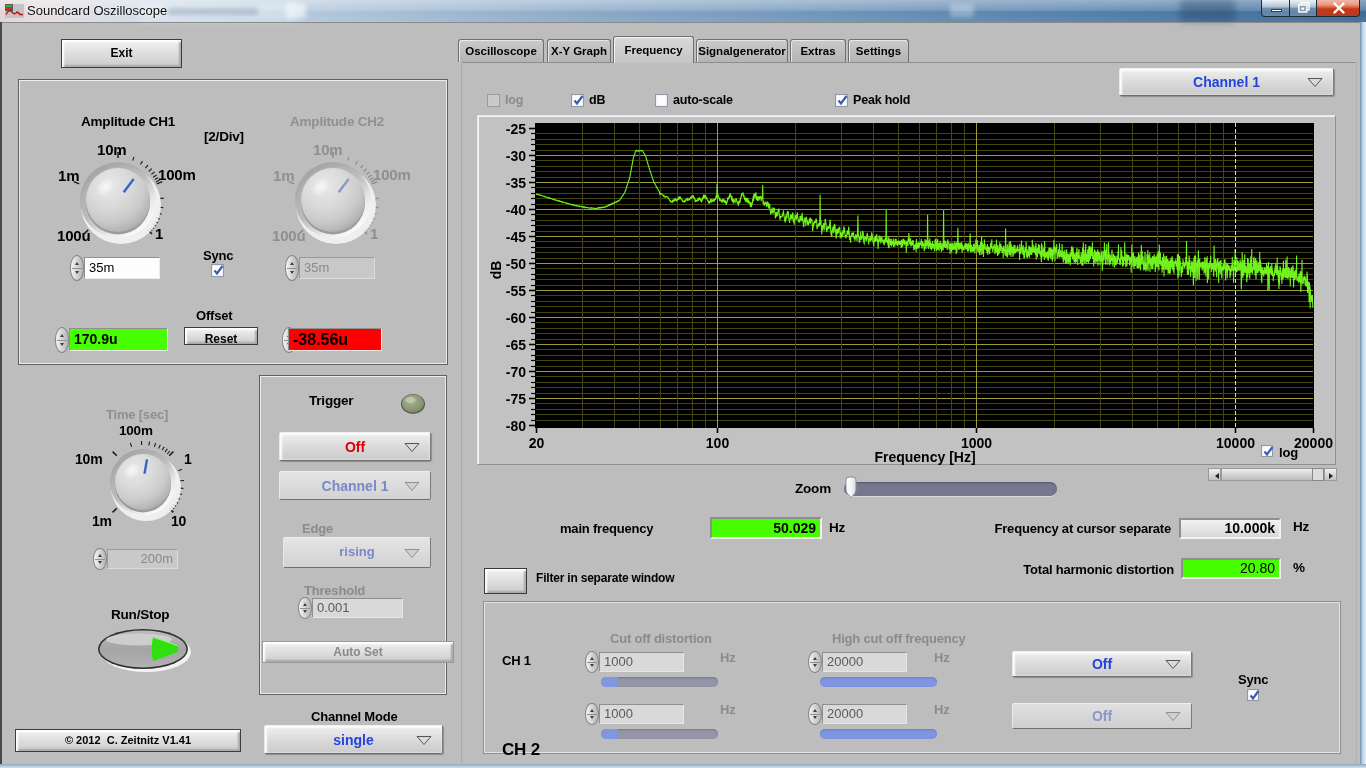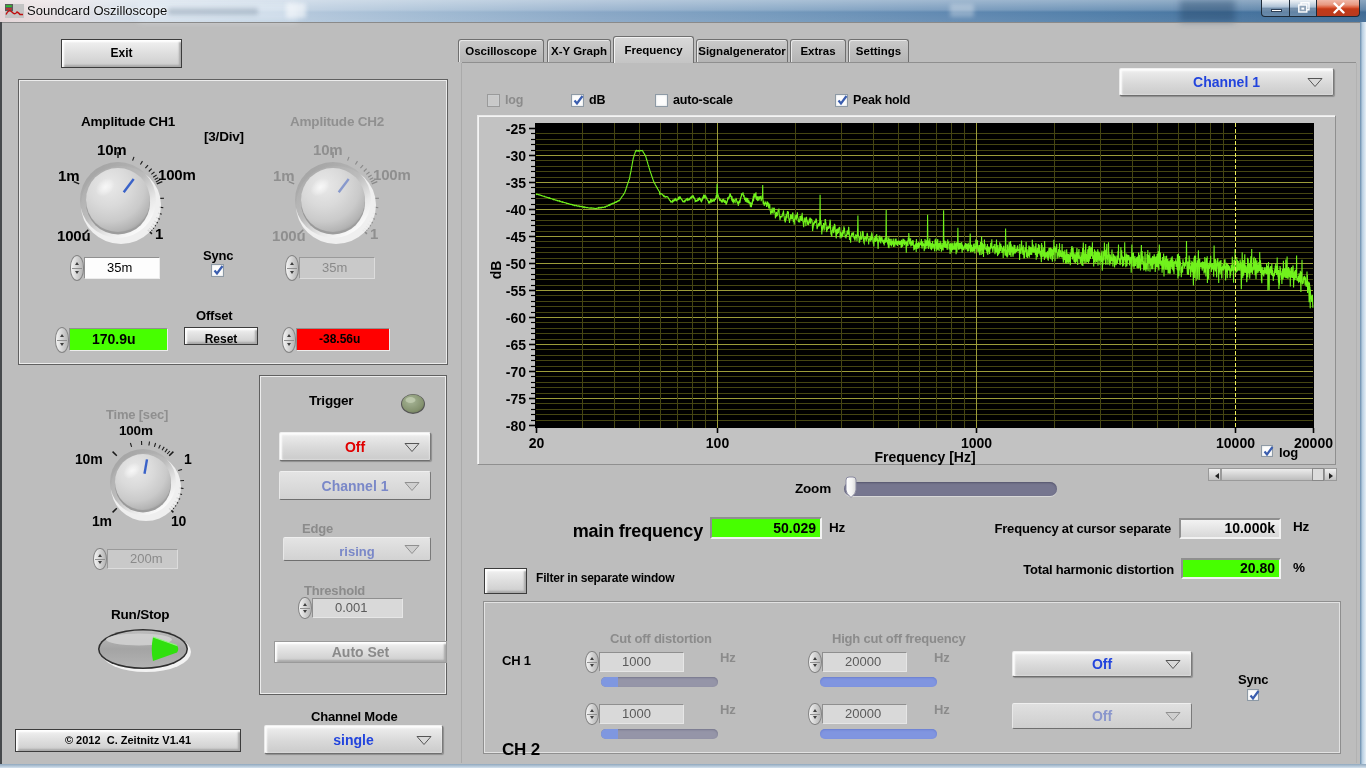--- a/index.html
+++ b/index.html
@@ -10,21 +10,21 @@
  background:linear-gradient(#f2f2f2,#e0e0e0 45%,#cccccc);
  box-shadow:inset 2px 2px 2px #ffffff, inset -2px -2px 2px #a8a8a8;
  text-align:center;color:#000}
 .dd{position:absolute;border-top:1px solid #efefef;border-left:1px solid #e8e8e8;
  border-bottom:1px solid #6f6f6f;border-right:1px solid #7a7a7a;border-radius:2px;
  background:linear-gradient(#efefef,#d9d9d9 55%,#cbcbcb);
  box-shadow:1px 1px 1px rgba(0,0,0,.25), inset 2px 0 2px #fcfcfc, inset 0 2px 2px #fcfcfc;
  text-align:center}
 .dd .tri{position:absolute;right:10px;top:50%;margin-top:-4px;width:16px;height:9px}
 .fld{position:absolute;border:1px solid;border-color:#909090 #ececec #ececec #909090;
- background:#fdfdfd;font-size:13px;color:#000;line-height:20px;padding:0 22px;overflow:hidden}
+ background:#fdfdfd;font-size:13px;color:#000;line-height:20px;padding:0 4px;overflow:hidden}
 .spin{position:absolute;width:14px;border-radius:7px/12px;border:1px solid #858585;
  background:linear-gradient(90deg,#f4f4f4,#cdcdcd 60%,#b5b5b5)}
 .spin i{position:absolute;left:1px;right:1px;top:50%;height:1px;background:#909090}
 .spin:before{content:"";position:absolute;left:4px;top:24%;border:2.5px solid transparent;
  border-bottom:3.5px solid #3f3f3f;width:0;height:0;margin-top:-2px}
 .spin:after{content:"";position:absolute;left:4px;bottom:24%;border:2.5px solid transparent;
  border-top:3.5px solid #3f3f3f;width:0;height:0;margin-bottom:-2px}
 .cb{position:absolute;width:13px;height:13px;background:#fdfdfd;border:1px solid #8e9aa5;
  box-shadow:inset 0 0 2px #cdd4da}
 .lbl{position:absolute;font-size:12.5px;font-weight:bold;color:#000;white-space:nowrap;letter-spacing:-0.2px}
@@ -67,21 +67,21 @@
       </svg>
     </div>
 </div>
 <div class="abs" style="left:0;top:22px;width:2px;height:744px;background:#46494c"></div>
 <div class="abs" style="left:1360px;top:22px;width:6px;height:744px;background:linear-gradient(90deg,#6a8cab,#b9cfe2 40%,#e7f0f7)"></div>
 <div class="abs" style="left:0;top:764px;width:1366px;height:4px;background:linear-gradient(#8fa7bd,#d5e2ee)"></div>
 <div class="abs" style="left:2px;top:22px;width:1358px;height:1px;background:#8a8a8a"></div>
 <div class="btn3d b" style="left:61px;top:39px;width:121px;height:29px;font-size:12px;line-height:27px">Exit</div>
 <div class="panel" style="left:18px;top:79px;width:430px;height:286px"></div>
 <div class="lbl" style="left:81px;top:114px;font-size:13.5px">Amplitude CH1</div>
-<div class="lbl" style="left:204px;top:129px;font-size:13.5px">[3/Div]</div>
+<div class="lbl" style="left:204px;top:129px;font-size:13.5px">[2/Div]</div>
 <div class="glbl" style="left:290px;top:114px;font-size:13.5px;color:#909090">Amplitude CH2</div>
 <div class="abs" style="left:0;top:0">
 <svg width="300" height="300" style="position:absolute;left:0;top:0;overflow:visible">
       <line x1="88.3" y1="229.7" x2="84.1" y2="233.9" stroke="#1b1b1b" stroke-width="1.5"></line>
       <line x1="79.2" y1="183.9" x2="73.7" y2="181.6" stroke="#1b1b1b" stroke-width="1.5"></line>
       <line x1="118.0" y1="158.0" x2="118.0" y2="152.0" stroke="#1b1b1b" stroke-width="1.5"></line>
       <line x1="156.8" y1="183.9" x2="162.3" y2="181.6" stroke="#1b1b1b" stroke-width="1.5"></line>
       <line x1="147.7" y1="229.7" x2="151.9" y2="233.9" stroke="#1b1b1b" stroke-width="1.5"></line>
       <line x1="132.6" y1="160.6" x2="134.0" y2="156.9" stroke="#1b1b1b" stroke-width="1.1"></line>
       <line x1="140.4" y1="164.5" x2="142.5" y2="161.1" stroke="#1b1b1b" stroke-width="1.1"></line>
@@ -204,21 +204,21 @@
 <div class="fld" style="left:299px;top:257px;width:76px;height:22px;background:#c9c9c9;color:#8a8a8a;border-color:#9a9a9a #dcdcdc #dcdcdc #9a9a9a">35m</div>
 <div class="lbl" style="left:196px;top:308px;font-size:13px">Offset</div>
 <div class="spin" style="left:55px;top:327px;height:26px">
     <i></i>
   </div>
 <div class="fld b" style="left:69px;top:328px;width:99px;height:23px;background:#47ff00;line-height:21px;font-size:14px">170.9u</div>
 <div class="btn3d b" style="left:184px;top:327px;width:74px;height:18px;font-size:12px;line-height:23px">Reset</div>
 <div class="spin" style="left:282px;top:327px;height:26px">
     <i></i>
   </div>
-<div class="fld b" style="left:296px;top:328px;width:94px;height:23px;background:#ff0000;line-height:21px;font-size:12px">-38.56u</div>
+<div class="fld b" style="left:288px;top:328px;width:94px;height:23px;background:#ff0000;line-height:21px;font-size:16px">-38.56u</div>
 <div class="glbl" style="left:106px;top:407px;font-size:13px;color:#8f8f8f">Time [sec]</div>
 <div class="lbl" style="left:119px;top:423px;font-size:13.5px">100m</div>
 <svg width="760" height="760" style="position:absolute;left:0;top:0;overflow:visible">
     <line x1="116.8" y1="508.2" x2="112.6" y2="512.4" stroke="#1b1b1b" stroke-width="1.5"></line>
     <line x1="116.8" y1="455.8" x2="112.6" y2="451.6" stroke="#1b1b1b" stroke-width="1.5"></line>
     <line x1="169.2" y1="455.8" x2="173.4" y2="451.6" stroke="#1b1b1b" stroke-width="1.5"></line>
     <line x1="169.2" y1="508.2" x2="173.4" y2="512.4" stroke="#1b1b1b" stroke-width="1.5"></line>
     <line x1="131.6" y1="446.8" x2="130.4" y2="443.0" stroke="#1b1b1b" stroke-width="1.1"></line>
     <line x1="141.7" y1="445.0" x2="141.5" y2="441.0" stroke="#1b1b1b" stroke-width="1.1"></line>
     <line x1="148.9" y1="445.5" x2="149.5" y2="441.5" stroke="#1b1b1b" stroke-width="1.1"></line>
@@ -304,29 +304,29 @@
 <ellipse cx="13" cy="10.6" rx="11" ry="9.2" fill="url(#led)"></ellipse>
 <ellipse cx="10.5" cy="7" rx="5" ry="3" fill="#c2cdb2" opacity="0.8"></ellipse>
   </svg>
 <div class="dd b" style="left:279px;top:432px;width:152px;height:29px;font-size:14px;line-height:28px;color:#e00000">Off<svg class="tri" viewBox="0 0 16 9">
       <path d="M1,0.5 L15,0.5 L8,8.5 Z" fill="#d9d9d9" stroke="#555" stroke-width="1"></path>
     </svg></div>
 <div class="dd b" style="left:279px;top:471px;width:152px;height:29px;font-size:14px;line-height:28px;color:#7a88c8;box-shadow:none;background:linear-gradient(#e4e4e4,#d2d2d2)">Channel 1<svg class="tri" viewBox="0 0 16 9">
       <path d="M1,0.5 L15,0.5 L8,8.5 Z" fill="#cfcfcf" stroke="#909090" stroke-width="1"></path>
     </svg></div>
 <div class="glbl" style="left:302px;top:521px;font-size:13px">Edge</div>
-<div class="dd b" style="left:283px;top:537px;width:148px;height:24px;font-size:13px;line-height:27px;color:#7a88c8;box-shadow:none;background:linear-gradient(#e4e4e4,#d2d2d2)">rising<svg class="tri" viewBox="0 0 16 9">
+<div class="dd b" style="left:283px;top:537px;width:148px;height:31px;font-size:13px;line-height:27px;color:#7a88c8;box-shadow:none;background:linear-gradient(#e4e4e4,#d2d2d2)">rising<svg class="tri" viewBox="0 0 16 9">
       <path d="M1,0.5 L15,0.5 L8,8.5 Z" fill="#cfcfcf" stroke="#909090" stroke-width="1"></path>
     </svg></div>
 <div class="glbl" style="left:304px;top:583px;font-size:13px">Threshold</div>
 <div class="spin" style="left:298px;top:597px;height:22px">
     <i></i>
   </div>
 <div class="fld" style="left:312px;top:598px;width:91px;height:20px;line-height:18px;background:#d9d9d9;color:#5a5a5a;border-color:#8f8f8f #e6e6e6 #e6e6e6 #8f8f8f">0.001</div>
-<div class="btn3d b" style="left:274px;top:641px;width:173px;height:22px;font-size:14px;line-height:20px;color:#8a8a8a;border-color:#9a9a9a">Auto Set</div>
+<div class="btn3d b" style="left:262px;top:641px;width:192px;height:22px;font-size:12px;line-height:20px;color:#8a8a8a;border-color:#9a9a9a">Auto Set</div>
 <div class="btn3d" style="left:15px;top:729px;width:226px;height:23px;font-size:11px;font-weight:bold;line-height:21px">© 2012&nbsp;&nbsp;C. Zeitnitz V1.41</div>
 <div class="lbl" style="left:311px;top:709px;font-size:13px">Channel Mode</div>
 <div class="dd b" style="left:264px;top:725px;width:179px;height:29px;font-size:14px;line-height:28px;color:#2244dd">single<svg class="tri" viewBox="0 0 16 9">
       <path d="M1,0.5 L15,0.5 L8,8.5 Z" fill="#d9d9d9" stroke="#555" stroke-width="1"></path>
     </svg></div>
 <div class="abs" style="left:462px;top:62px;width:894px;height:1px;background:#8f8f8f"></div>
 <div class="abs b" style="left:458px;top:39px;width:86px;height:23px;border:1px solid #6f6f6f;border-bottom:none;border-radius:3px 3px 0 0;background:linear-gradient(#cacaca,#b4b4b4);box-shadow:inset 1px 1px 0 #e8e8e8;font-size:11.5px;text-align:center;line-height:22px;white-space:nowrap">Oscilloscope</div>
 <div class="abs b" style="left:547px;top:39px;width:64px;height:23px;border:1px solid #6f6f6f;border-bottom:none;border-radius:3px 3px 0 0;background:linear-gradient(#cacaca,#b4b4b4);box-shadow:inset 1px 1px 0 #e8e8e8;font-size:11.5px;text-align:center;line-height:22px;white-space:nowrap">X-Y Graph</div>
 <div class="abs b" style="left:613px;top:36px;width:81px;height:27px;border:1px solid #6f6f6f;border-bottom:none;border-radius:3px 3px 0 0;background:linear-gradient(#d9d9d9,#c4c4c4);box-shadow:inset 1px 1px 0 #f2f2f2;font-size:11.5px;text-align:center;line-height:26px;z-index:5;white-space:nowrap">Frequency</div>
 <div class="abs b" style="left:696px;top:39px;width:92px;height:23px;border:1px solid #6f6f6f;border-bottom:none;border-radius:3px 3px 0 0;background:linear-gradient(#cacaca,#b4b4b4);box-shadow:inset 1px 1px 0 #e8e8e8;font-size:11.5px;text-align:center;line-height:22px;white-space:nowrap">Signalgenerator</div>
@@ -540,33 +540,33 @@
 <svg class="abs" width="14" height="23" viewBox="0 0 14 23" style="left:844px;top:476px">
 <defs>
       <linearGradient id="zth" x1="0" y1="0" x2="1" y2="0">
 <stop offset="0" stop-color="#ffffff"></stop>
         <stop offset="0.6" stop-color="#f2f2f2"></stop>
         <stop offset="1" stop-color="#d8d8d8"></stop>
       </linearGradient>
     </defs>
 <path d="M2,4 Q2,1 5,1 L9,1 Q12,1 12,4 L12,14 Q12,17.5 7,21.5 Q2,17.5 2,14 Z" fill="url(#zth)" stroke="#8a8aa0" stroke-width="1"></path>
   </svg>
-<div class="lbl" style="left:560px;top:521px;width:143px;text-align:right;font-size:18px">main frequency</div>
+<div class="lbl" style="left:560px;top:521px;width:143px;text-align:left;font-size:13px">main frequency</div>
 <div class="abs" style="left:710px;top:517px;width:112px;height:22px;border:2px solid;border-color:#8f8f8f #f2f2f2 #f2f2f2 #8f8f8f;background:#47ff00;font-size:14px;font-weight:bold;text-align:right;line-height:18px;padding-right:4px">50.029</div>
 <div class="lbl" style="left:829px;top:520px;font-size:13.5px">Hz</div>
 
 <div class="lbl" style="left:838px;top:521px;font-size:13px;white-space:nowrap">
     <span style="position:absolute;width:333px;text-align:right;display:inline-block">Frequency at cursor separate</span>
   </div>
 <div class="abs" style="left:1179px;top:518px;width:102px;height:21px;border:2px solid;border-color:#8f8f8f #f2f2f2 #f2f2f2 #8f8f8f;background:linear-gradient(#f2f2f2,#d8d8d8);font-size:14px;font-weight:bold;text-align:right;line-height:17px;padding-right:4px">10.000k</div>
 <div class="lbl" style="left:1293px;top:519px;font-size:13.5px">Hz</div>
 <div class="lbl" style="left:838px;top:562px;font-size:13px;white-space:nowrap">
     <span style="position:absolute;width:336px;text-align:right;display:inline-block">Total harmonic distortion</span>
   </div>
-<div class="abs" style="left:1181px;top:558px;width:100px;height:21px;border:2px solid;border-color:#8f8f8f #f2f2f2 #f2f2f2 #8f8f8f;background:#47ff00;font-size:14px;font-weight:bold;text-align:right;line-height:17px;padding-right:4px">20.80</div>
+<div class="abs" style="left:1181px;top:558px;width:100px;height:21px;border:2px solid;border-color:#8f8f8f #f2f2f2 #f2f2f2 #8f8f8f;background:#47ff00;font-size:14px;font-weight:normal;text-align:right;line-height:17px;padding-right:4px">20.80</div>
 <div class="lbl" style="left:1293px;top:560px;font-size:13.5px">%</div>
 <div class="btn3d" style="left:484px;top:568px;width:43px;height:26px"></div>
 <div class="lbl" style="left:536px;top:571px;font-size:12px">Filter in separate window</div>
 <div class="panel" style="left:483px;top:601px;width:858px;height:153px;border-color:#8f8f8f;box-shadow:inset 0 0 0 1px #e2e2e2"></div>
 <div class="glbl" style="left:610px;top:631px;font-size:13px">Cut off distortion</div>
 <div class="glbl" style="left:832px;top:631px;font-size:13px">High cut off frequency</div>
 <div class="lbl" style="left:502px;top:653px;font-size:13px">CH 1</div>
 <div class="lbl" style="left:502px;top:740px;font-size:17px">CH 2</div>
 <div class="spin" style="left:585px;top:651px;height:22px">
     <i></i>

